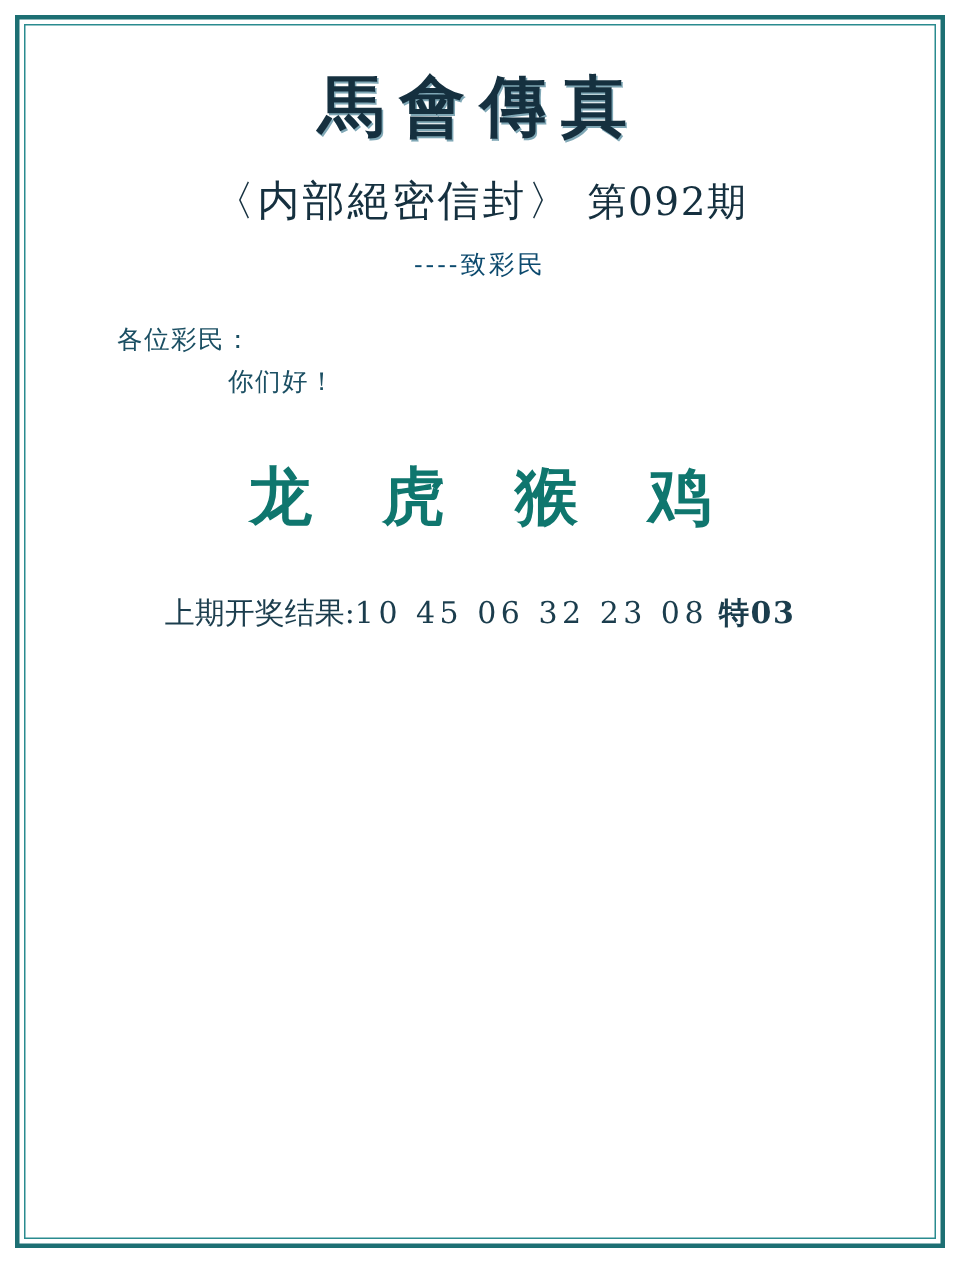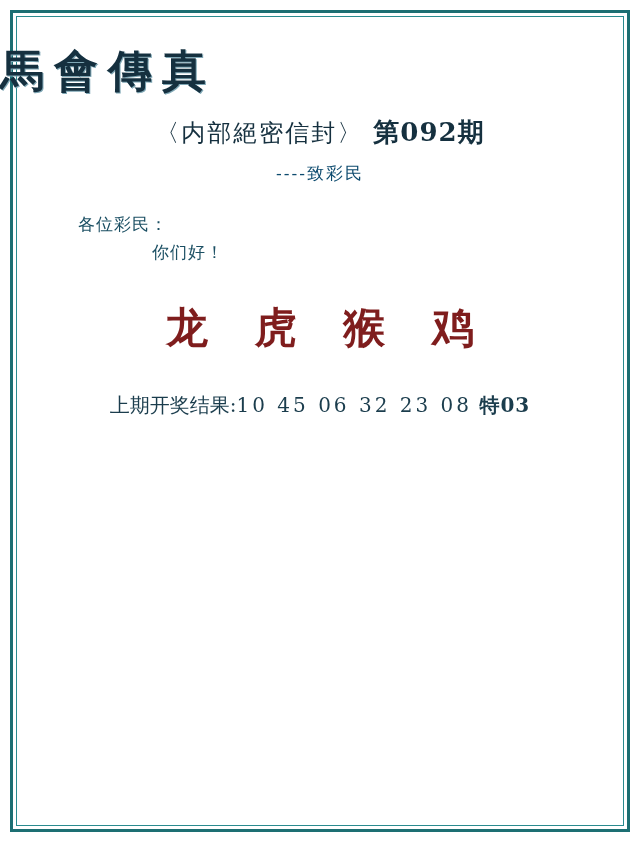--- a/index.html
+++ b/index.html
@@ -35,43 +35,44 @@
     box-sizing: border-box;
   }
   .content {
     position: absolute;
     left: 0;
     top: 0;
     width: 640px;
     height: 842px;
   }
   .title {
+    text-align: center;
     margin-top: 42px;
     font-family: "DejaVu Serif", serif;
     font-size: 44px;
     font-weight: bold;
     color: #15303f;
     letter-spacing: 10px;
     text-shadow: 1px 1px 0 #7fa7b5;
   }
   .subtitle-row {
     text-align: center;
     margin-top: 14px;
     color: #15303f;
     font-family: "DejaVu Serif", serif;
   }
   .subtitle-left {
-    font-size: 24px;
+    font-size: 28px;
     letter-spacing: 2px;
   }
   .subtitle-right {
     font-size: 26px;
     letter-spacing: 1px;
     margin-left: 10px;
-    font-weight: bold;
+    font-weight: normal;
   }
   .to-line {
     text-align: center;
     margin-top: 12px;
     font-size: 17px;
     color: #0c4a6e;
     letter-spacing: 2px;
     font-family: "DejaVu Serif", serif;
   }
   .body-text {
@@ -91,21 +92,21 @@
   .para {
     text-indent: 50px;
     margin-top: 2px;
   }
   .bignums {
     text-align: center;
     margin-top: 34px;
     font-family: "DejaVu Serif", serif;
     font-size: 42px;
     font-weight: bold;
-    color: #7f1d1d;
+    color: #0f766e;
     letter-spacing: 16px;
     text-indent: 16px;
   }
   .result-line {
     text-align: center;
     margin-top: 36px;
     font-size: 20px;
     color: #1b3d4d;
     font-family: "DejaVu Serif", serif;
     letter-spacing: 1px;

